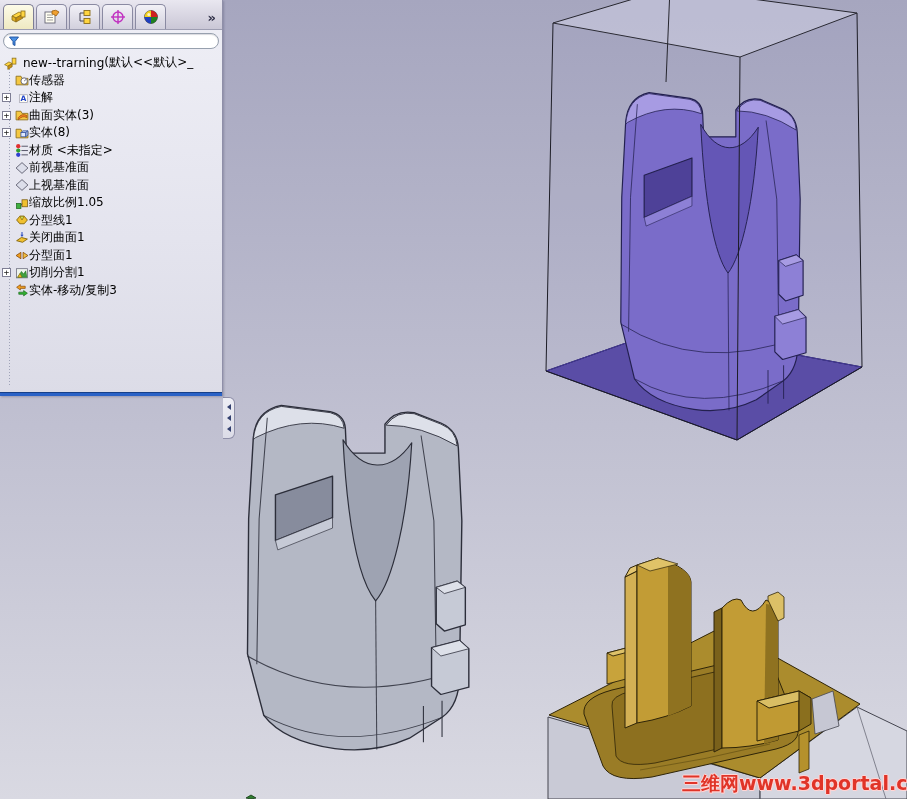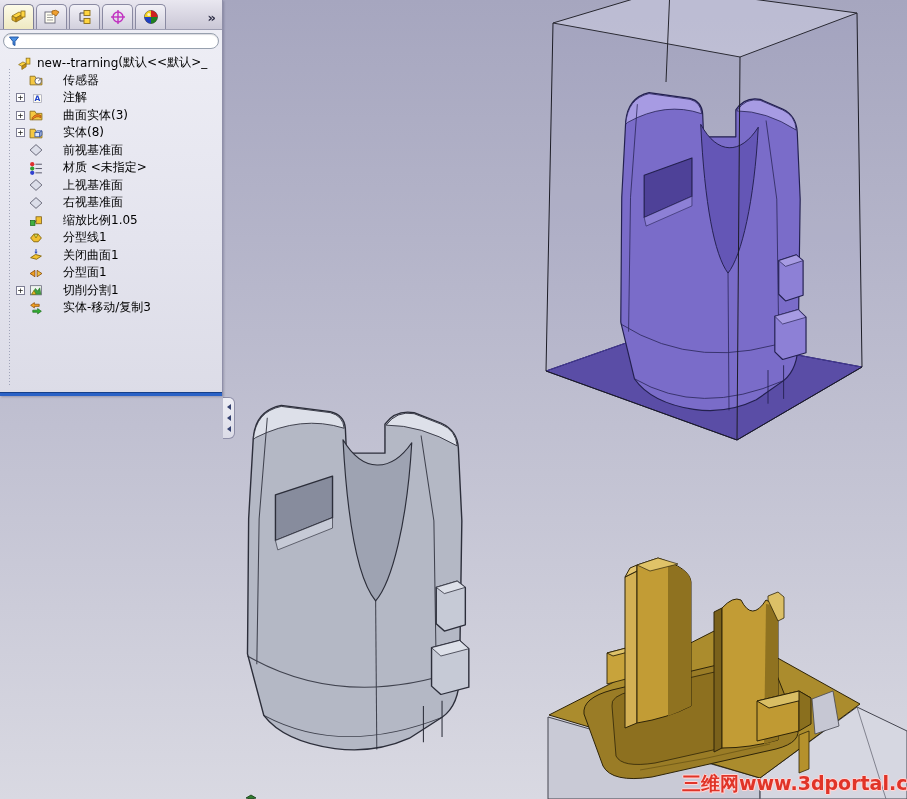--- a/index.html
+++ b/index.html
@@ -45,23 +45,23 @@
   }
   .filter-pill input{
     border:none;outline:none;flex:1;height:12px;font-size:10px;background:transparent;padding:0 2px;
   }
   
   .tree{position:relative;padding:3px 0 0 0;height:342px;overflow:hidden;}
   .guide{position:absolute;left:9px;top:18px;bottom:6px;width:1px;
     background-image:repeating-linear-gradient(180deg,#9fa3b8 0 1px,transparent 1px 3px);}
   .trow{
     position:relative;display:flex;align-items:center;height:17.5px;
-    font-size:12px;color:#000;white-space:nowrap;padding-left:16px;cursor:default;
-  }
-  .trow .lbl{margin-left:20px;}
+    font-size:12px;color:#000;white-space:nowrap;padding-left:2px;cursor:default;
+  }
+  .trow .lbl{margin-left:0;}
   .root-row .lbl{margin-left:6px;}
   .root-row .suffix{margin-left:0;}
   .exp{
     width:9px;height:9px;min-width:9px;margin-right:2px;z-index:2;
     border:1px solid #7e7e94;background:#fff;
     display:flex;align-items:center;justify-content:center;
     font-size:9px;line-height:7px;font-family:"DejaVu Sans Mono",monospace;color:#222;
   }
   .noexp{width:11px;min-width:11px;}
   .ti{width:14px;height:14px;min-width:14px;display:block;margin-left:2px;}
@@ -359,48 +359,41 @@
         <svg class="ti" viewBox="0 0 13 13">
             <use href="#i-folder"></use>
             <use href="#i-cube"></use>
           </svg>
         <span class="lbl">实体(8)</span>
         </div>
 
       <div class="trow">
           <span class="noexp"></span>
         <svg class="ti" viewBox="0 0 13 13">
+            <use href="#i-material"></use>
+          </svg>
+        <span class="lbl">材质 &lt;未指定&gt;</span>
+        </div>
+
+      <div class="trow">
+          <span class="noexp"></span>
+        <svg class="ti" viewBox="0 0 13 13">
             <use href="#i-plane"></use>
           </svg>
         <span class="lbl">前视基准面</span>
         </div>
 
       <div class="trow">
           <span class="noexp"></span>
         <svg class="ti" viewBox="0 0 13 13">
-            <use href="#i-material"></use>
-          </svg>
-        <span class="lbl">材质 &lt;未指定&gt;</span>
-        </div>
-
-      <div class="trow">
-          <span class="noexp"></span>
-        <svg class="ti" viewBox="0 0 13 13">
             <use href="#i-plane"></use>
           </svg>
         <span class="lbl">上视基准面</span>
         </div>
 
-      <div class="trow">
-          <span class="noexp"></span>
-        <svg class="ti" viewBox="0 0 13 13">
-            <use href="#i-plane"></use>
-          </svg>
-        <span class="lbl">右视基准面</span>
-        </div>
 
 
 
       <div class="trow">
           <span class="noexp"></span>
         <svg class="ti" viewBox="0 0 13 13">
             <use href="#i-scale"></use>
           </svg>
         <span class="lbl">缩放比例1.05</span>
         </div>

